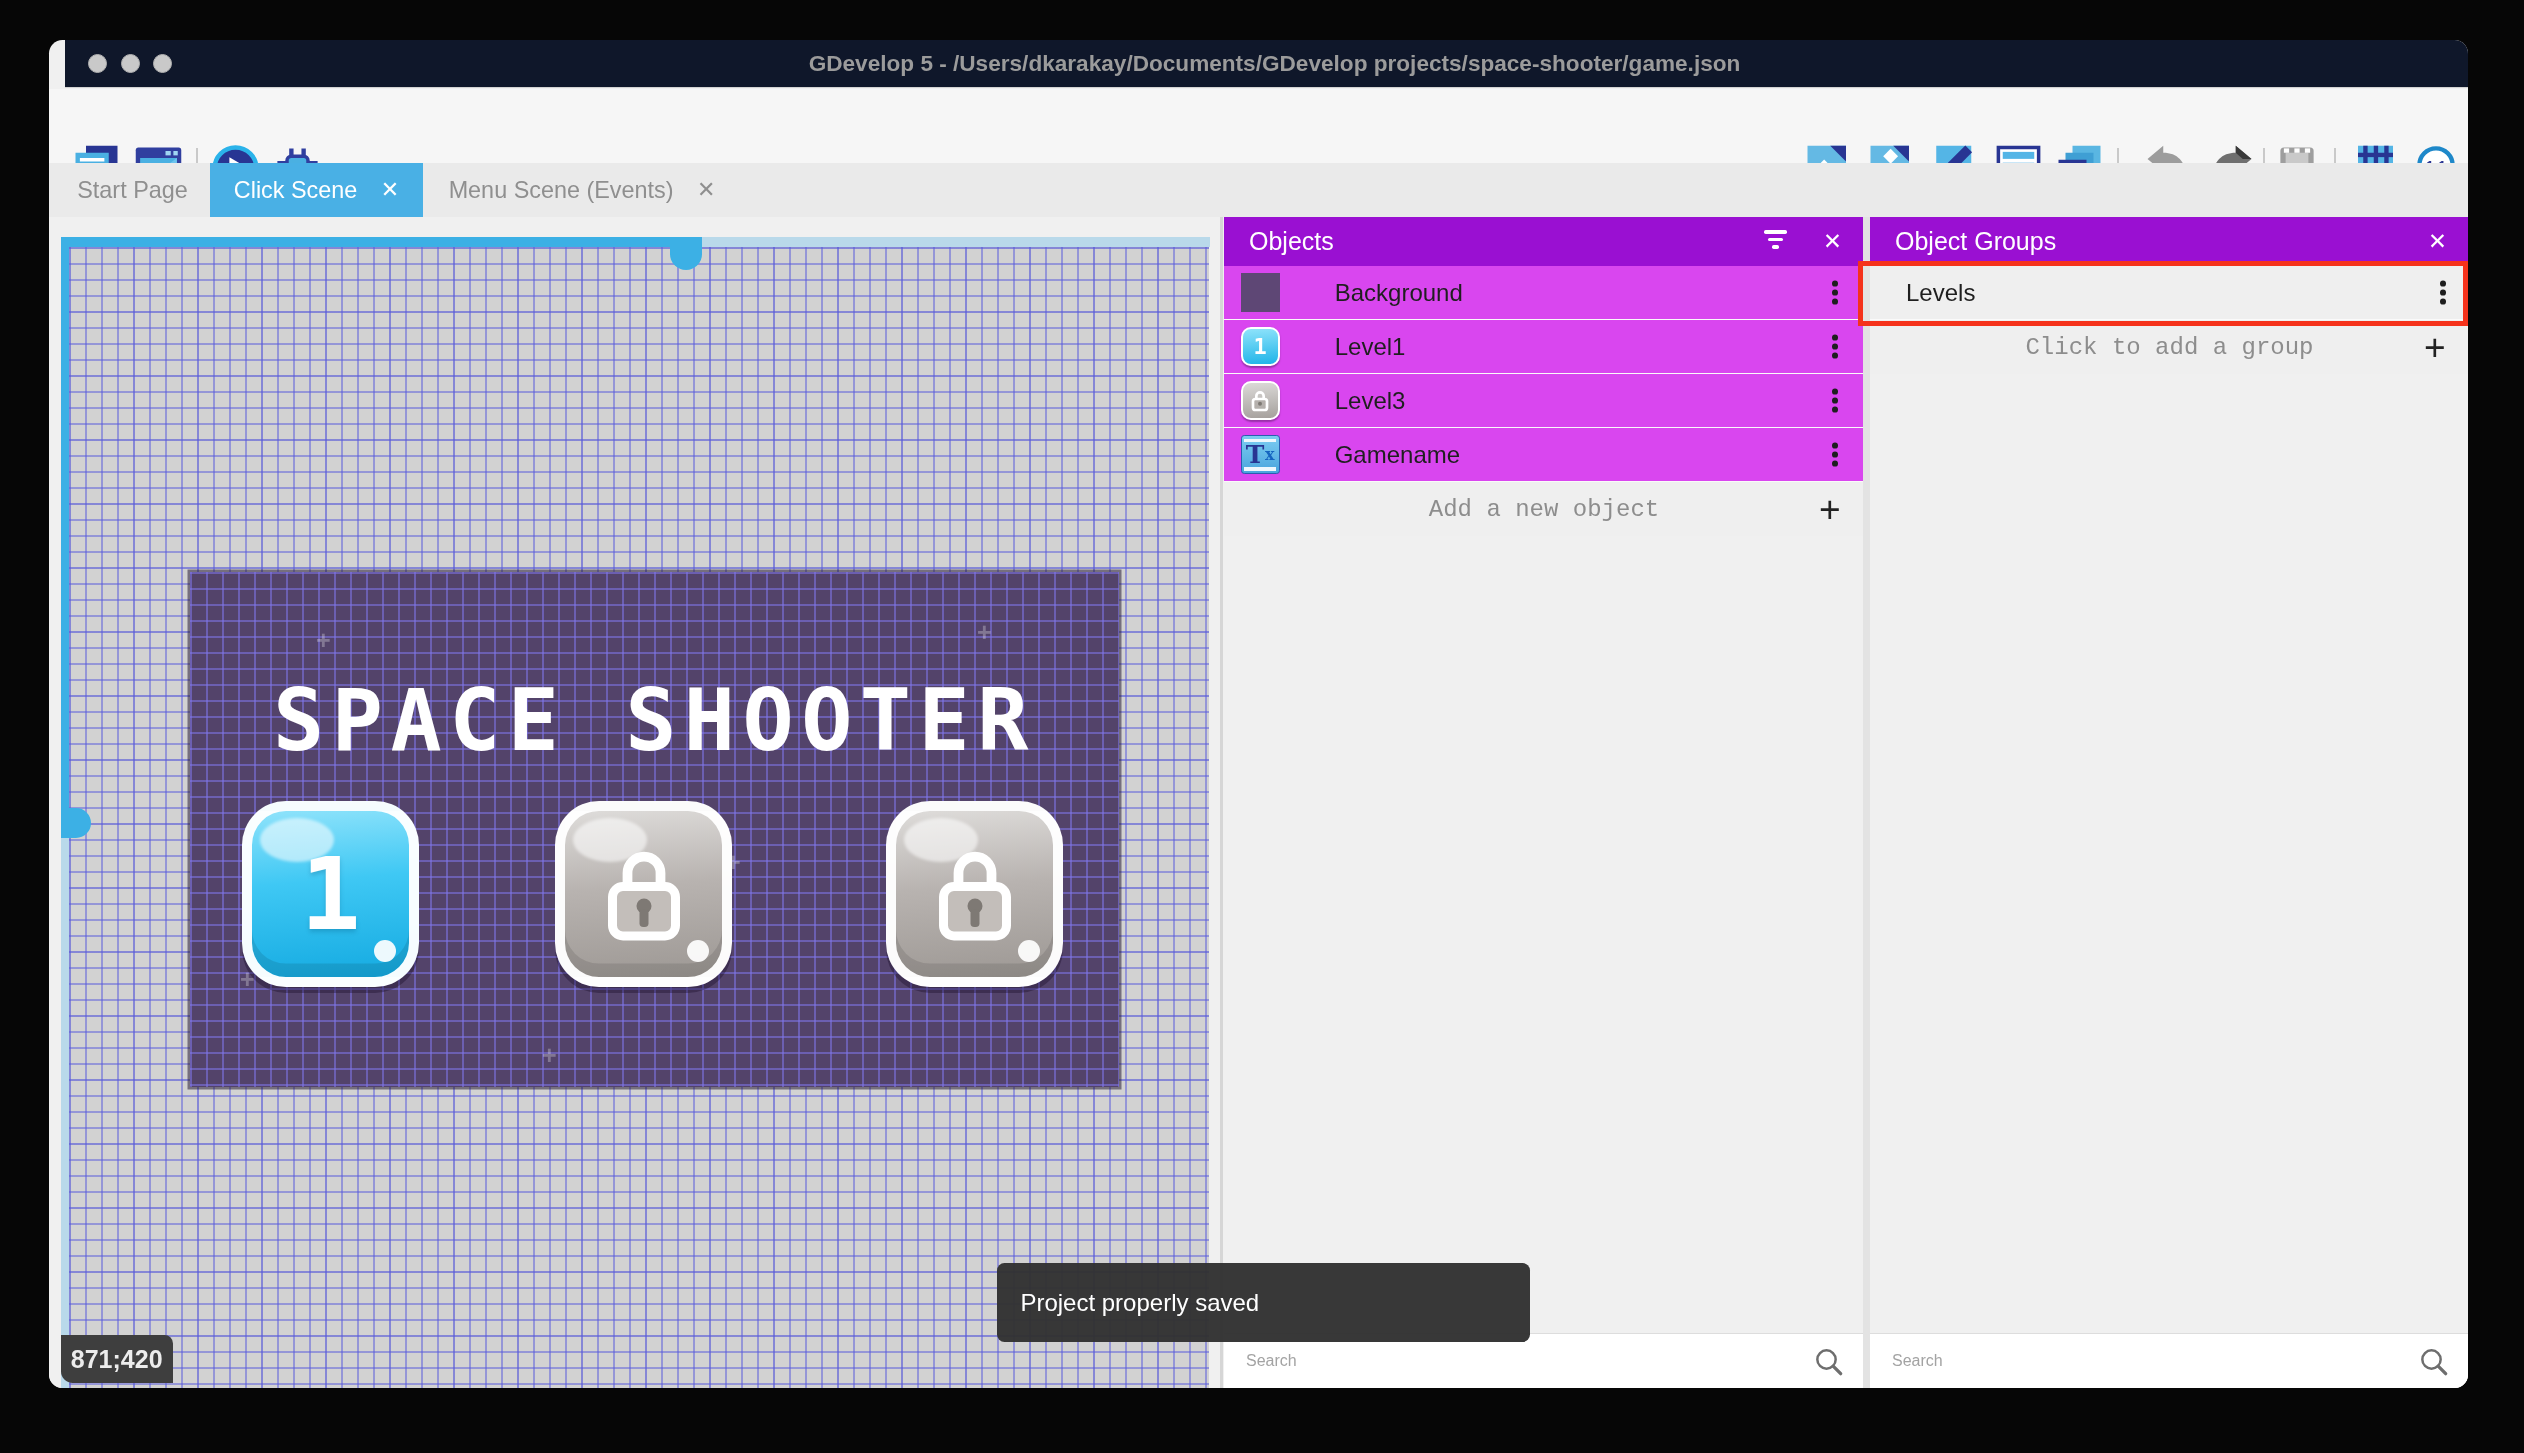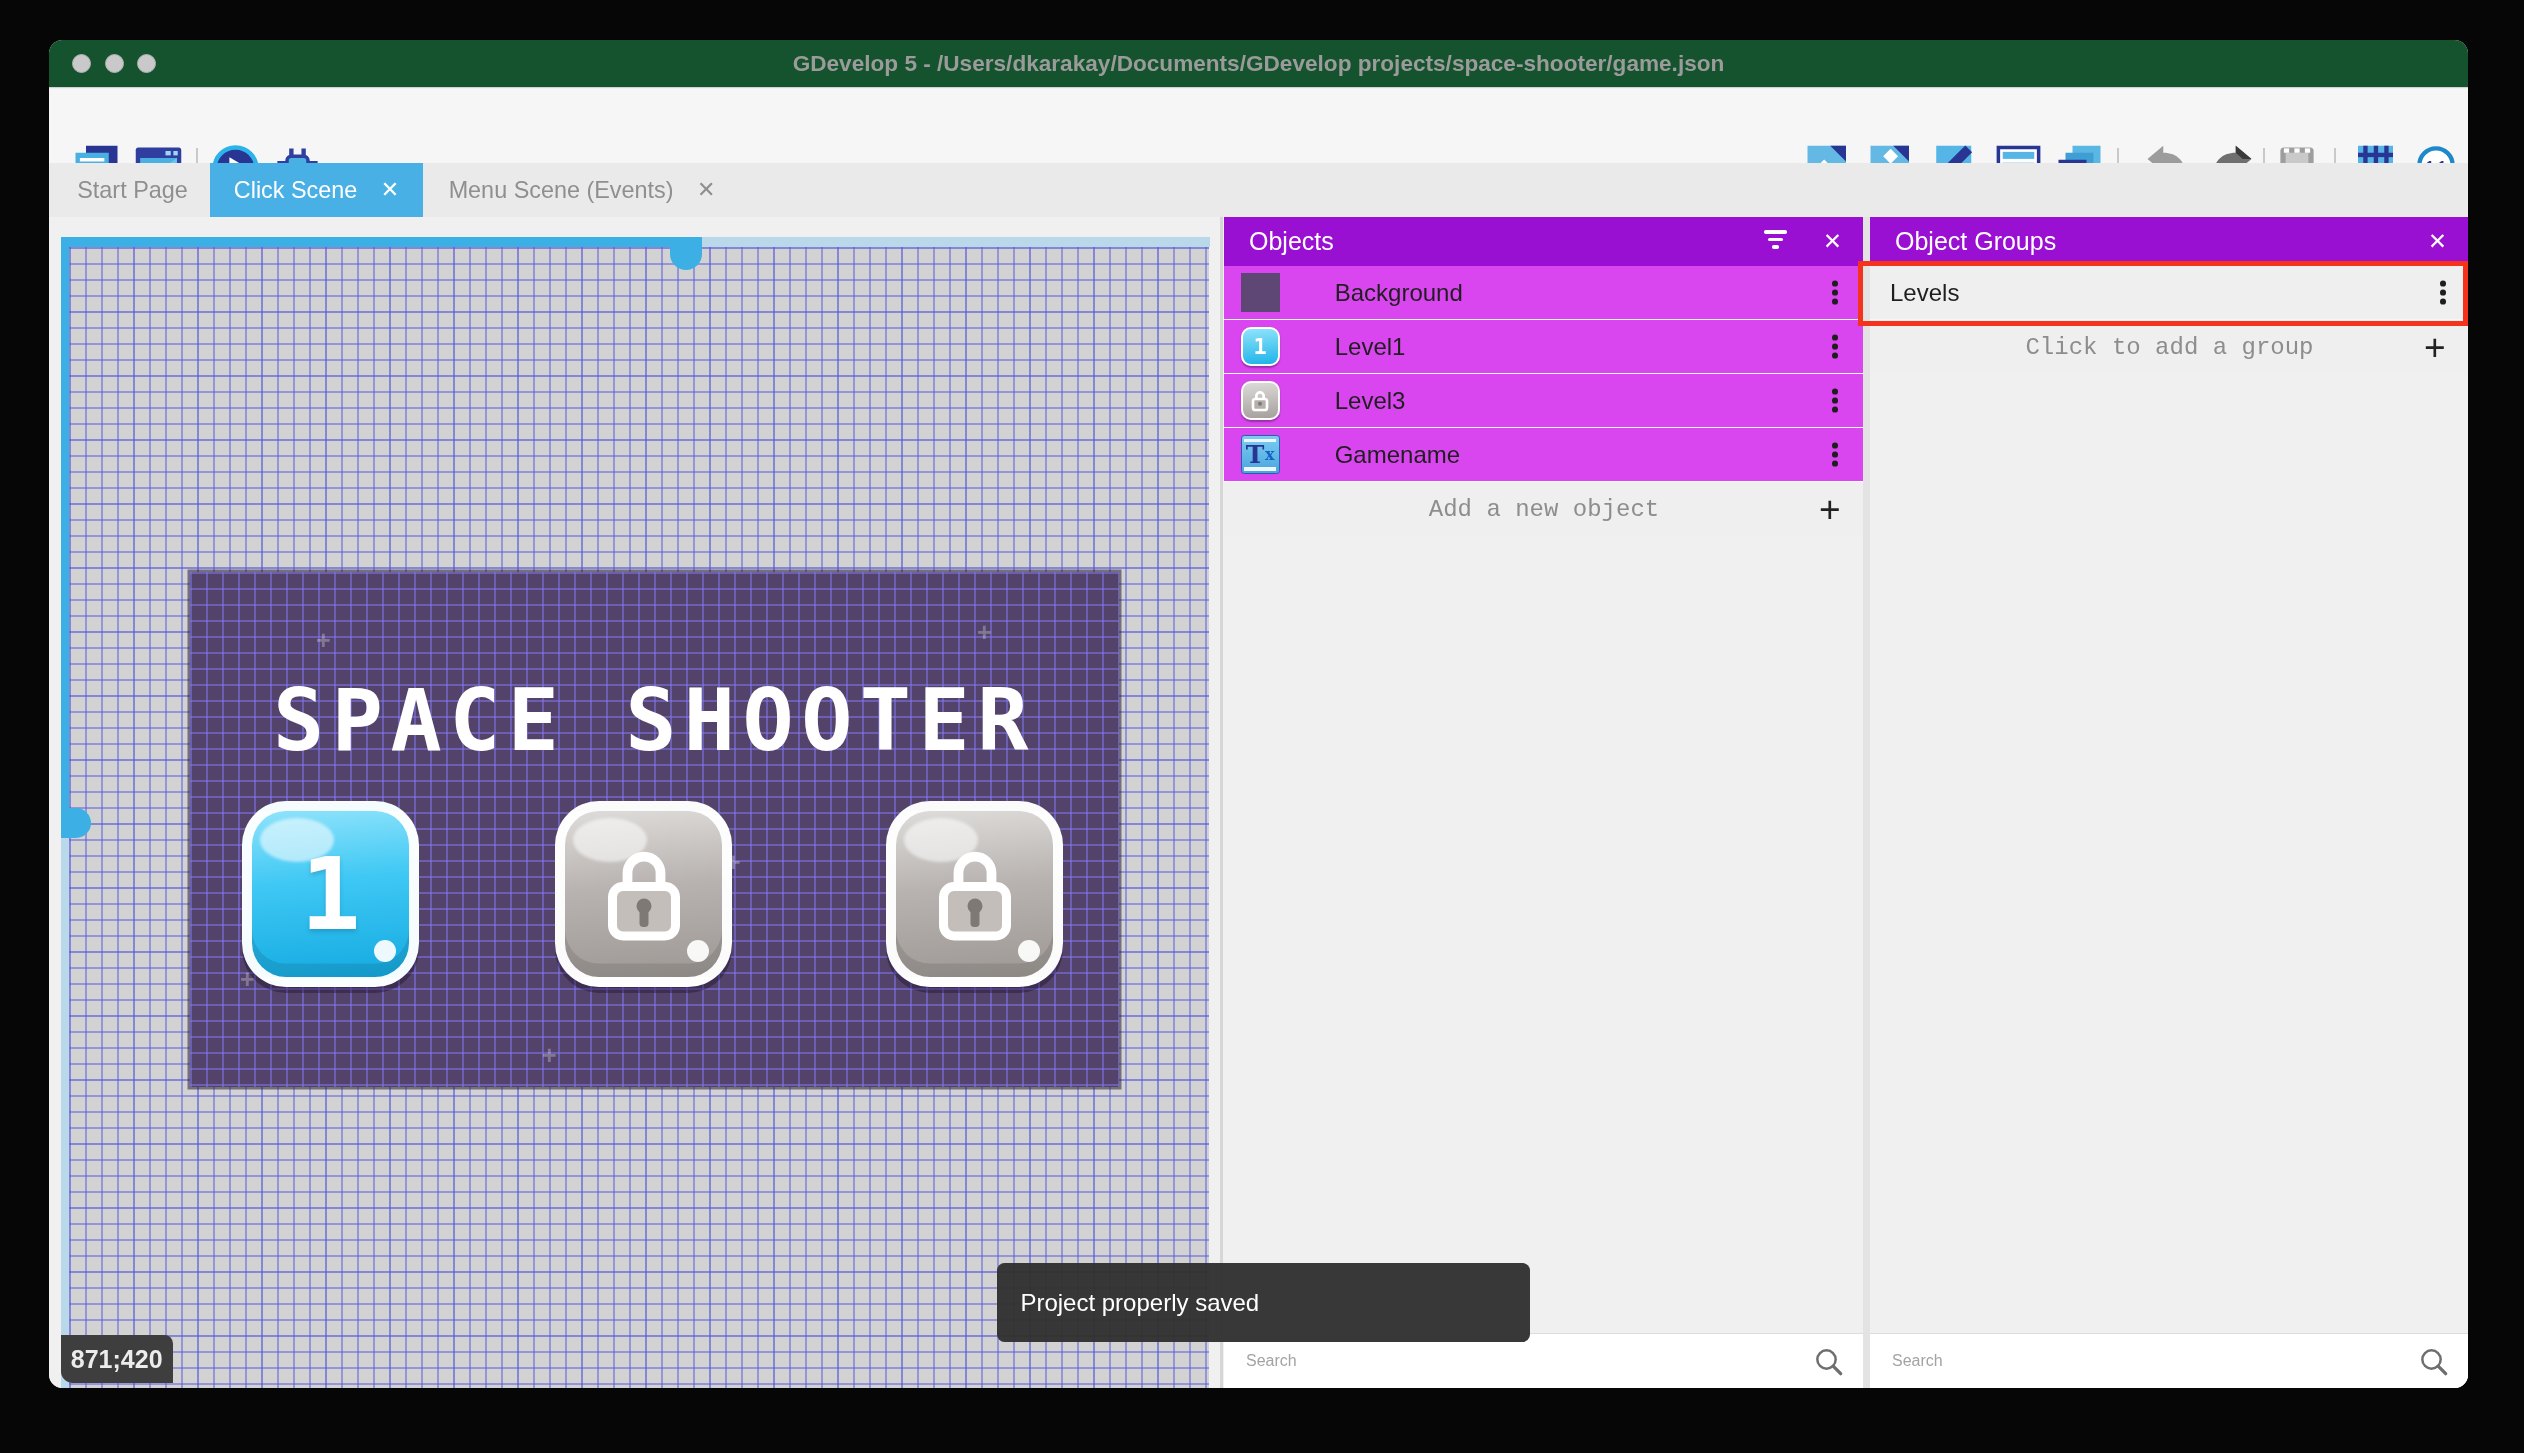--- a/index.html
+++ b/index.html
@@ -4,22 +4,22 @@
 <style>
   * { margin:0; padding:0; box-sizing:border-box; }
   html,body { width:2525px; height:1453px; }
   body { background:#060606; position:relative; overflow:hidden;
          font-family:"Liberation Sans", sans-serif; }
 
   .window { position:absolute; left:49px; top:40px; width:2419px; height:1348px;
             border-radius:13.4px; overflow:hidden; background:#f0f0f0; }
 
   
-  .titlebar { position:absolute; left:0; top:0; width:100%; height:48px;
-              background:#14532d; border-bottom:0.8px solid #d2d2d2; }
+  .titlebar { position:absolute; left:16px; top:0; width:100%; height:48px;
+              background:#0f172a; border-bottom:0.8px solid #d2d2d2; }
   .traffic { position:absolute; left:23.4px; top:14.2px; display:flex; gap:13.4px; }
   .traffic span { width:19px; height:19px; border-radius:50%;
                   background:#c9c9c9; border:0.8px solid #b1b1b1; display:block; }
   .win-title { position:absolute; width:100%; top:0; height:48px; line-height:48px;
                text-align:center; color:#9b9b9b; font-weight:bold; font-size:22.6px; }
 
   
   .toolbar { position:absolute; left:0; top:49px; width:100%; height:75px; background:#f6f6f6; }
   .tb-icon { position:absolute; top:55px; width:49px; height:49px; display:block; cursor:pointer; }
   .tb-sep  { position:absolute; top:59px; width:1.7px; height:42px; background:#c9c9c9; }
@@ -401,21 +401,21 @@
 
     <div class="vdivider"></div>
 
     <div class="panel groups">
       <div class="panel-header">
         <span class="ph-title">Object Groups</span>
         <span class="ph-close">✕</span>
       </div>
       <div class="rows">
         <div class="obj-row" style="background:#efefef">
-          <span class="label" style="margin-left:20px">Levels</span>
+          <span class="label" style="margin-left:36px">Levels</span>
           <span class="kebab" style="right:22px">
               <i></i>
               <i></i>
               <i></i>
             </span>
         </div>
         <div class="add-row">
           <span class="add-label">Click to add a group</span>
           <span class="plus">+</span>
         </div>

